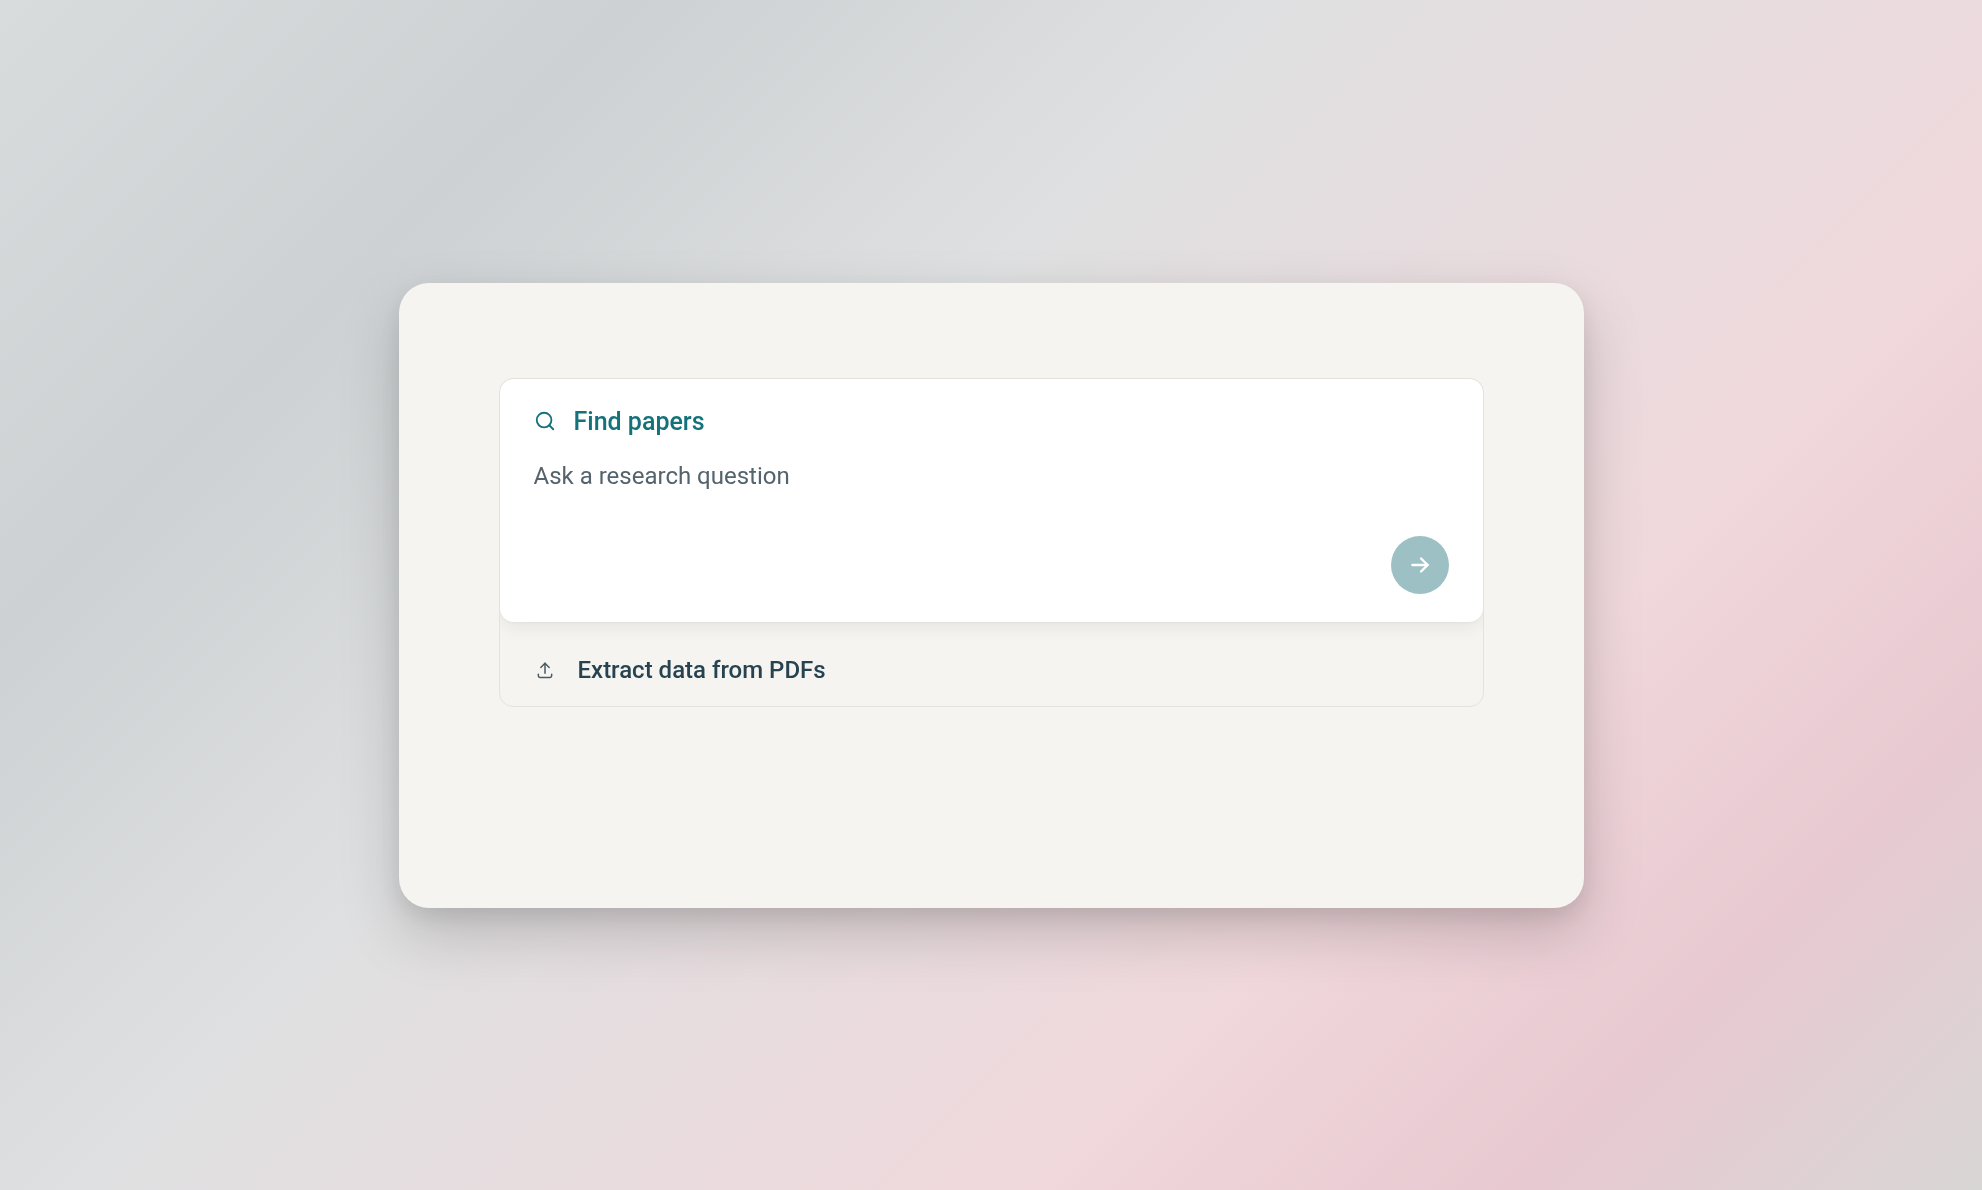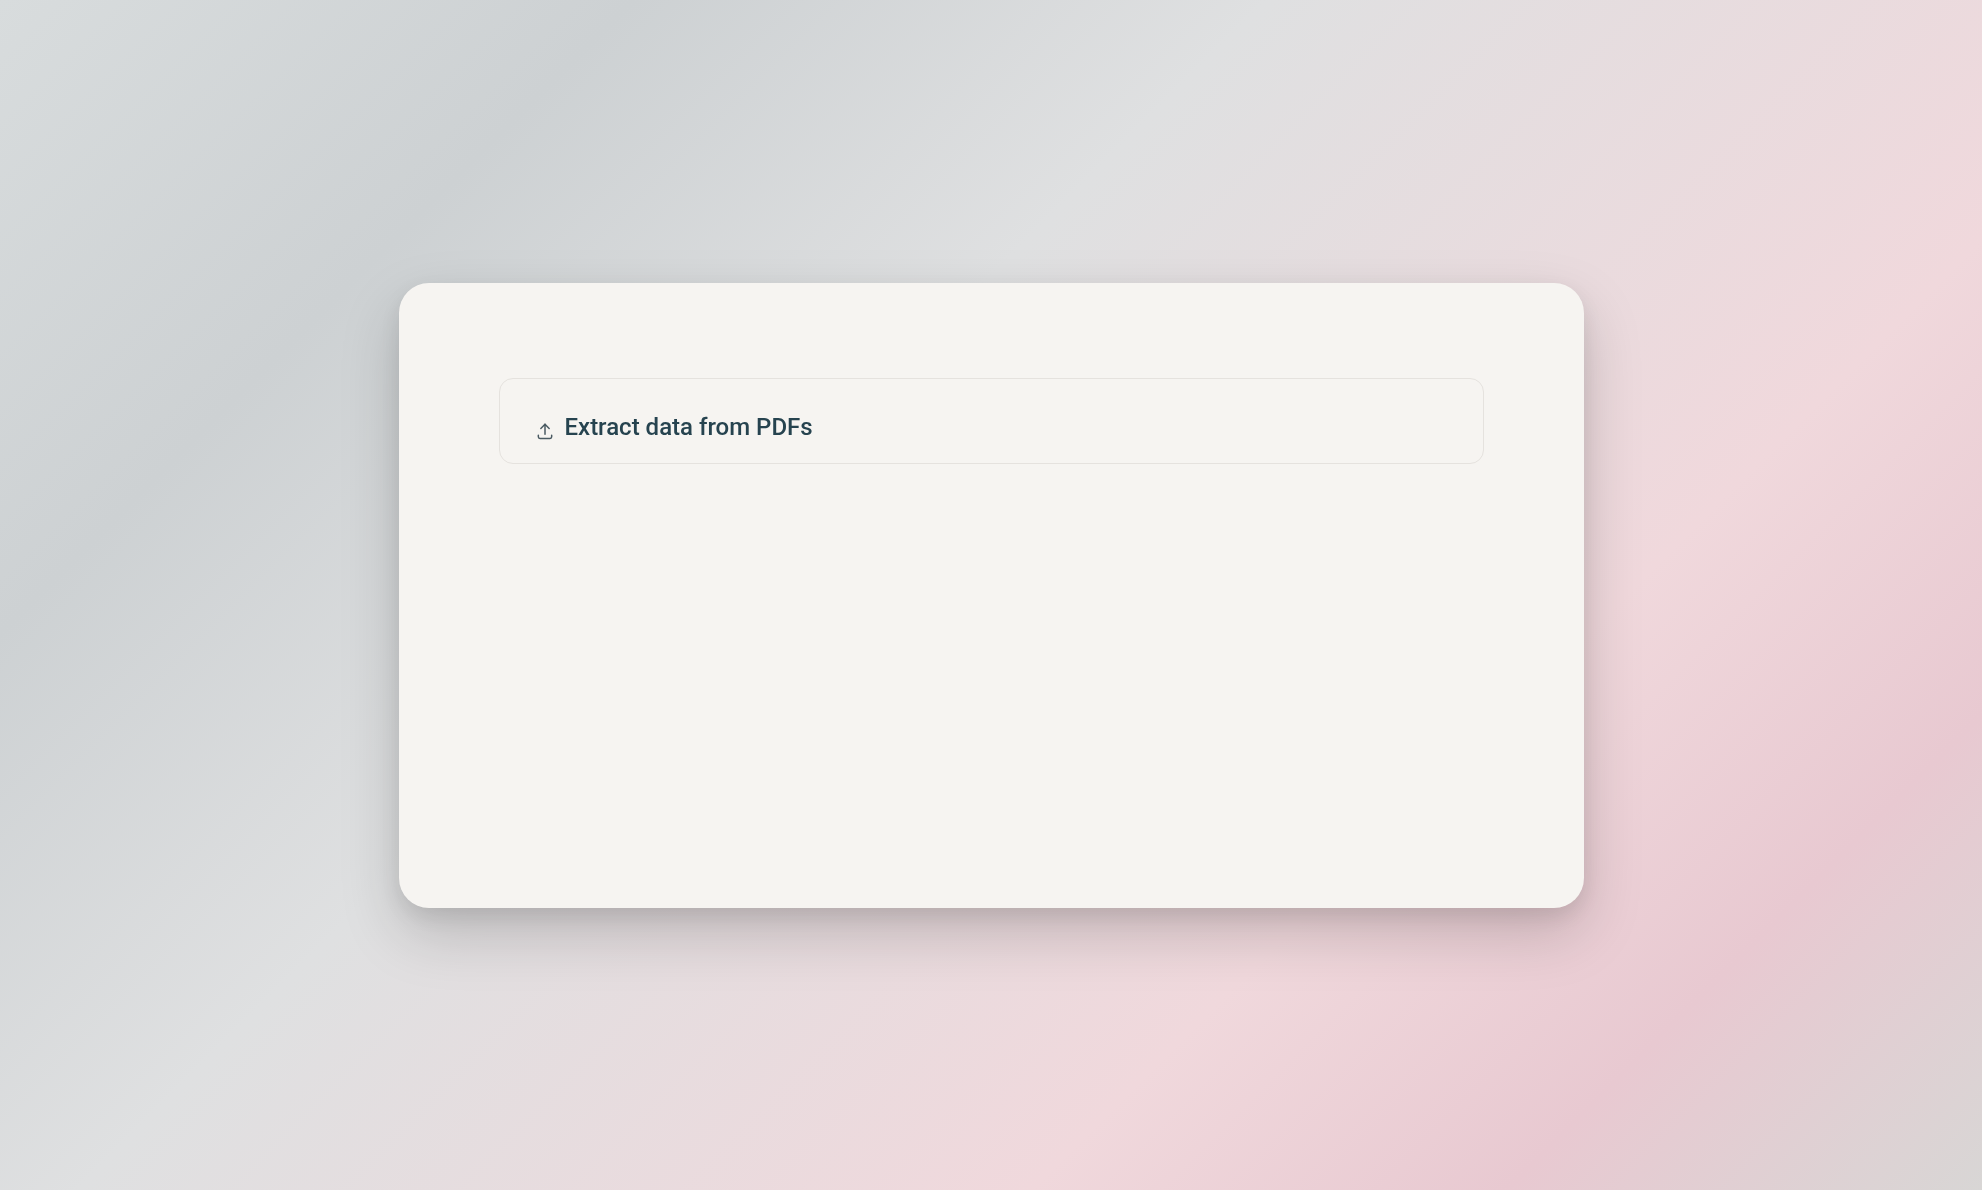--- a/index.html
+++ b/index.html
@@ -93,22 +93,22 @@
       align-self: flex-end;
       margin-bottom: 4px;
     }
     
     .options-list {
       padding: 20px 34px 8px 34px;
     }
     
     .option-item {
       display: flex;
-      align-items: flex-end;
-      gap: 9px;
+      align-items: center;
+      gap: 22px;
       padding: 14px 0;
       cursor: pointer;
     }
     
     .option-icon {
       width: 22px;
       display: flex;
       align-items: center;
       justify-content: center;
     }
@@ -120,20 +120,43 @@
     }
     
     svg { display: block; }
   </style>
 </head>
 <body>
 
 <div class="panel">
   <div class="search-area">
 
+    <div class="search-card">
+      <div class="search-header">
+        <span class="search-icon">
+          <svg width="22" height="22" viewBox="0 0 24 24" fill="none" stroke="#13727a" stroke-width="2" stroke-linecap="round" stroke-linejoin="round">
+            <circle cx="11" cy="11" r="8"></circle>
+            <line x1="21" y1="21" x2="16.65" y2="16.65"></line>
+          </svg>
+        </span>
+        <span class="find-label">Find papers</span>
+      </div>
+
+      <div class="search-input-wrap">
+        <textarea class="search-input" rows="3" placeholder="Ask a research question" style=""></textarea>
+        <button class="submit-btn">
+          <span>
+            <svg width="26" height="26" viewBox="0 0 24 24" fill="none" stroke="#ffffff" stroke-width="2.2" stroke-linecap="round" stroke-linejoin="round">
+              <line x1="5" y1="12" x2="19" y2="12"></line>
+              <polyline points="13 6 19 12 13 18"></polyline>
+            </svg>
+          </span>
+        </button>
+      </div>
+    </div>
 
     <div class="options-list">
 
       <div class="option-item">
         <span class="option-icon">
           <svg width="20" height="20" viewBox="0 0 24 24" fill="none" stroke="#4a5a62" stroke-width="1.8" stroke-linecap="round" stroke-linejoin="round">
             <path d="M4 17v2a2 2 0 0 0 2 2h12a2 2 0 0 0 2-2v-2"></path>
             <polyline points="7 9 12 4 17 9"></polyline>
             <line x1="12" y1="4" x2="12" y2="16"></line>
           </svg>

